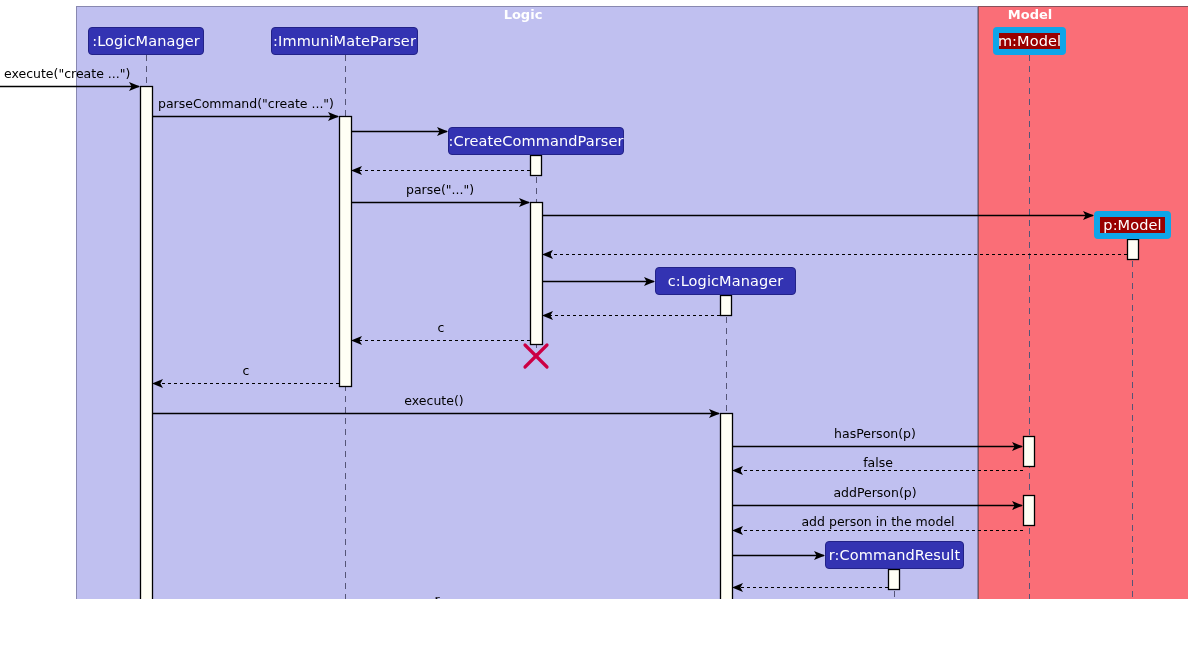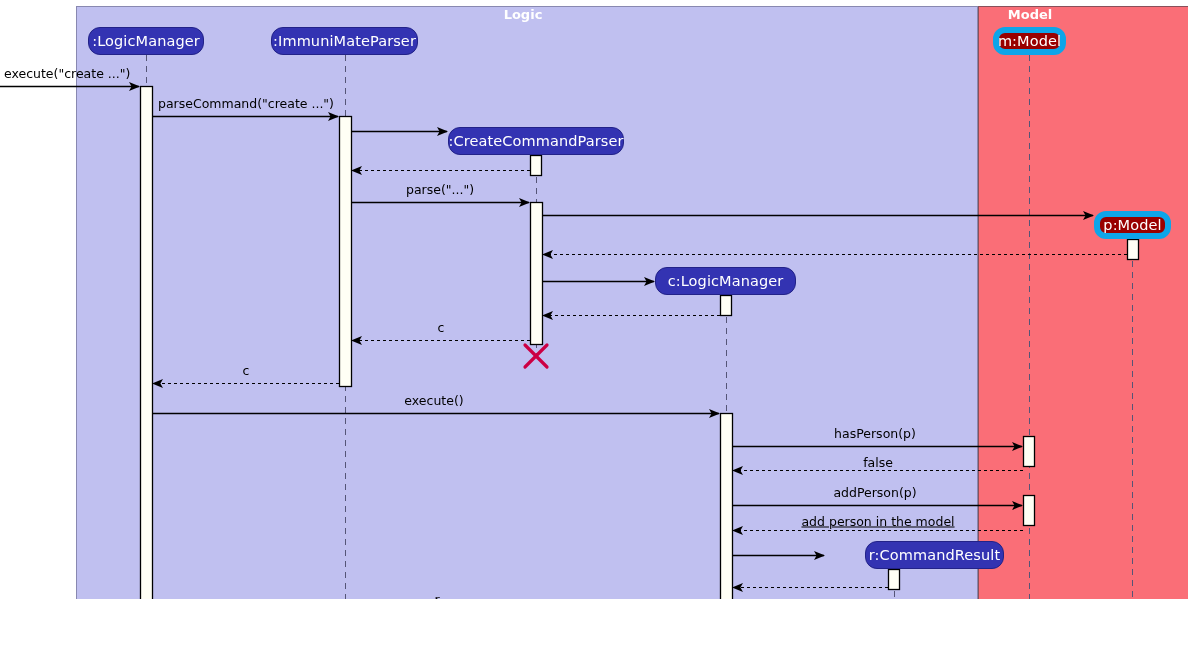--- a/index.html
+++ b/index.html
@@ -13,21 +13,21 @@
     height: 599px;
     overflow: hidden;
     background: #ffffff;
   }
   svg#diagram { position: absolute; left: 0; top: 0; }
 
   
   .pbox {
     position: absolute;
     box-sizing: border-box;
-    border-radius: 12px;
+    border-radius: 4px;
     color: #ffffff;
     font-size: 14.5px;
     line-height: 1;
     display: flex;
     align-items: center;
     justify-content: center;
     white-space: nowrap;
     letter-spacing: 0.1px;
   }
   .pbox.logic {
@@ -127,29 +127,29 @@
       </g>
   </svg>
 
   <div id="overlay-labels">
       <div class="grouplabel" style="left: 523px; top: 8px;">Logic</div>
       <div class="grouplabel" style="left: 1030px; top: 8px;">Model</div>
       <div class="pbox logic" style="left: 88px; top: 27px; width: 116px; height: 28px;">:LogicManager</div>
       <div class="pbox logic" style="left: 271px; top: 27px; width: 147px; height: 28px;">:ImmuniMateParser</div>
       <div class="pbox logic" style="left: 448px; top: 127px; width: 176px; height: 28px;">:CreateCommandParser</div>
       <div class="pbox logic" style="left: 655px; top: 267px; width: 141px; height: 28px;">c:LogicManager</div>
-      <div class="pbox logic" style="left: 825px; top: 541px; width: 139px; height: 28px; margin-left: 40px;">r:CommandResult</div>
+      <div class="pbox logic" style="left: 825px; top: 541px; width: 139px; height: 28px;">r:CommandResult</div>
       <div class="pbox model" style="left: 993px; top: 27px; width: 73px; height: 28px;">m:Model</div>
       <div class="pbox model" style="left: 1094px; top: 211px; width: 77px; height: 28px;">p:Model</div>
       <div class="msg left" style="left: 4px; top: 80px;">execute("create ...")</div>
       <div class="msg" style="left: 246px; top: 110px;">parseCommand("create ...")</div>
       <div class="msg" style="left: 440px; top: 196px;">parse("...")</div>
       <div class="msg" style="left: 441px; top: 334px;">c</div>
       <div class="msg" style="left: 246px; top: 377px;">c</div>
       <div class="msg" style="left: 434px; top: 407px;">execute()</div>
       <div class="msg" style="left: 875px; top: 440px;">hasPerson(p)</div>
       <div class="msg" style="left: 878px; top: 469px;">false</div>
       <div class="msg" style="left: 875px; top: 499px;">addPerson(p)</div>
-      <div class="msg" style="left: 878px; top: 528px; text-decoration: underline;">add person in the model</div>
+      <div class="msg" style="left: 878px; top: 528px;">add person in the model</div>
       <div class="msg" style="left: 437px; top: 606px;">r</div>
       <div class="msg left" style="left: 67px; top: 640px;">r</div>
     </div>
 </div>
 
 </body></html>

